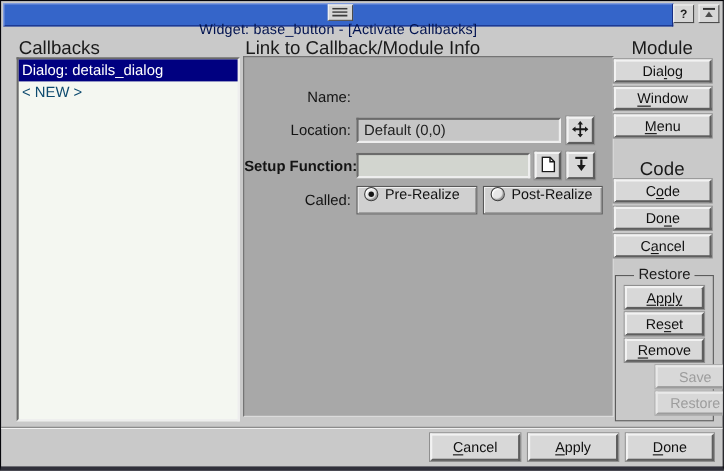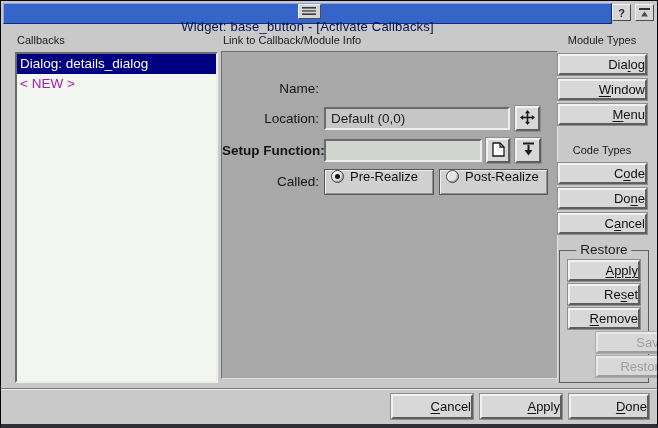--- a/index.html
+++ b/index.html
@@ -25,29 +25,29 @@
   .tb-right{position:absolute;right:3px;top:3px;display:flex;gap:4px;}
   .tb-btn{width:19px;height:17px;background:#d6d6d6;border:1px solid;
     border-color:#f2f2f2 #4c4c4c #4c4c4c #f2f2f2;font:bold 11px "Liberation Sans",sans-serif;
     color:#222;display:flex;align-items:center;justify-content:center;padding:0;}
 
   
   .raised{background:var(--button-bg);border:2px solid;border-color:#f2f2f2 #5e5e5e #5e5e5e #f2f2f2;
     box-shadow:0 0 0 1px #8f8f8f;}
   .sunken{border:2px solid;border-color:#6b6b6b #eeeeee #eeeeee #6b6b6b;}
 
-  .btn{position:absolute;font:13px "Liberation Sans",sans-serif;color:#111;text-align:right;
+  .btn{position:absolute;font:13px "Liberation Sans",sans-serif;color:#111;text-align:center;
     padding:0;cursor:default;}
   .btn.disabled{color:#9d9d9d;border-color:#e9e9e9 #9c9c9c #9c9c9c #e9e9e9;box-shadow:0 0 0 1px #aaaaaa;margin-left:28px;}
 
-  .col-heading{position:absolute;font-size:11px;color:#1a1a1a;}
+  .col-heading{position:absolute;font-size:17px;color:#1a1a1a;}
 
   
   .listbox{position:absolute;left:14px;top:51px;width:203px;height:331px;background:var(--field-bg);}
-  .list-item{height:20px;line-height:20px;padding:0 3px;font-size:13.5px;color:#a21caf;white-space:nowrap;overflow:hidden;}
+  .list-item{height:20px;line-height:20px;padding:0 3px;font-size:13.5px;color:#0c4a6e;white-space:nowrap;overflow:hidden;}
   .list-item.selected{background:var(--selection);color:var(--selection-text);}
 
   
   .panel{position:absolute;left:220px;top:50px;width:337px;height:328px;background:var(--panel-bg);
     border:1px solid;border-color:#6e6e6e #e0e0e0 #e0e0e0 #6e6e6e;}
   .flabel{position:absolute;left:0;width:97px;text-align:right;font-size:13.5px;color:#141414;white-space:nowrap;}
 
   .combo{position:absolute;left:102px;top:25px;width:189px;height:23px;display:flex;background:var(--field-bg);}
   .combo input{flex:1;min-width:0;border:0;background:transparent;outline:none;
     font:13.5px "Liberation Sans",sans-serif;color:#111;padding:0 4px;}

